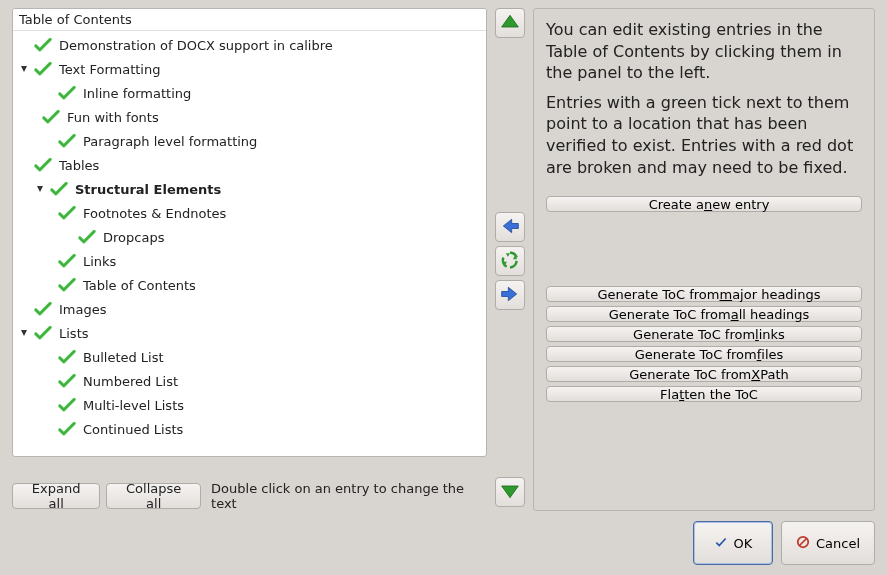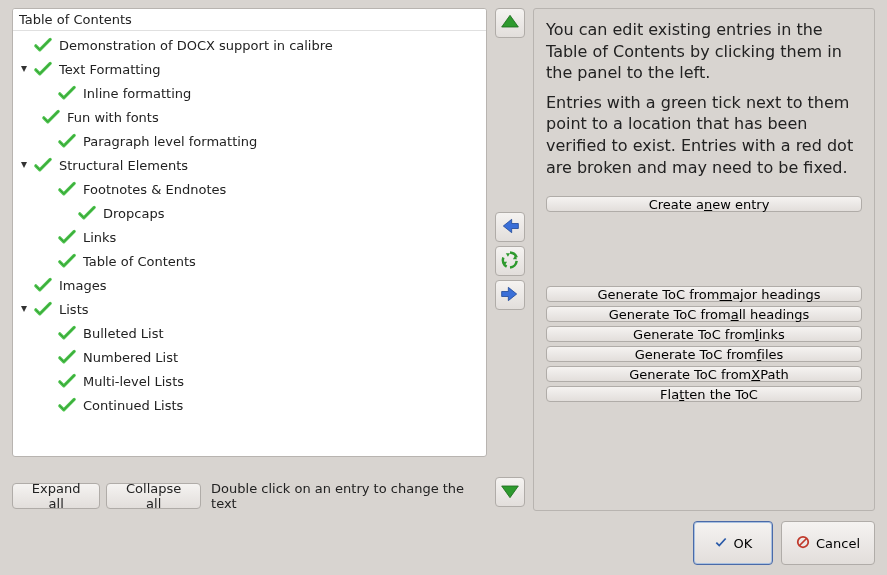--- a/index.html
+++ b/index.html
@@ -232,20 +232,30 @@
               <span class="expander"></span>
               <span class="tick-icon">
                 <svg viewBox="0 0 24 20">
                   <path d="M3 11 L8 16 L21 3" fill="none" stroke="#4cc24c" stroke-width="4" stroke-linecap="round" stroke-linejoin="round"></path>
                   <path d="M3 11 L8 16 L21 3" fill="none" stroke="#2e9a2e" stroke-width="1.2" stroke-linecap="round" stroke-linejoin="round"></path>
                 </svg>
               </span>
               <span class="tree-label">Paragraph level formatting</span>
             </div>
             <div class="tree-row" style="padding-left: 4px;">
+              <span class="expander"></span>
+              <span class="tick-icon">
+                <svg viewBox="0 0 24 20">
+                  <path d="M3 11 L8 16 L21 3" fill="none" stroke="#4cc24c" stroke-width="4" stroke-linecap="round" stroke-linejoin="round"></path>
+                  <path d="M3 11 L8 16 L21 3" fill="none" stroke="#2e9a2e" stroke-width="1.2" stroke-linecap="round" stroke-linejoin="round"></path>
+                </svg>
+              </span>
+              <span class="tree-label">Tables</span>
+            </div>
+            <div class="tree-row" style="padding-left: 20px; font-weight: bold;">
               <span class="expander visible">
                 <svg width="10" height="10" viewBox="0 0 10 10">
                   <polygon points="2,2 8,2 5,8" fill="#333"></polygon>
                 </svg>
               </span>
               <span class="tick-icon">
                 <svg viewBox="0 0 24 20">
                   <path d="M3 11 L8 16 L21 3" fill="none" stroke="#4cc24c" stroke-width="4" stroke-linecap="round" stroke-linejoin="round"></path>
                   <path d="M3 11 L8 16 L21 3" fill="none" stroke="#2e9a2e" stroke-width="1.2" stroke-linecap="round" stroke-linejoin="round"></path>
                 </svg>

